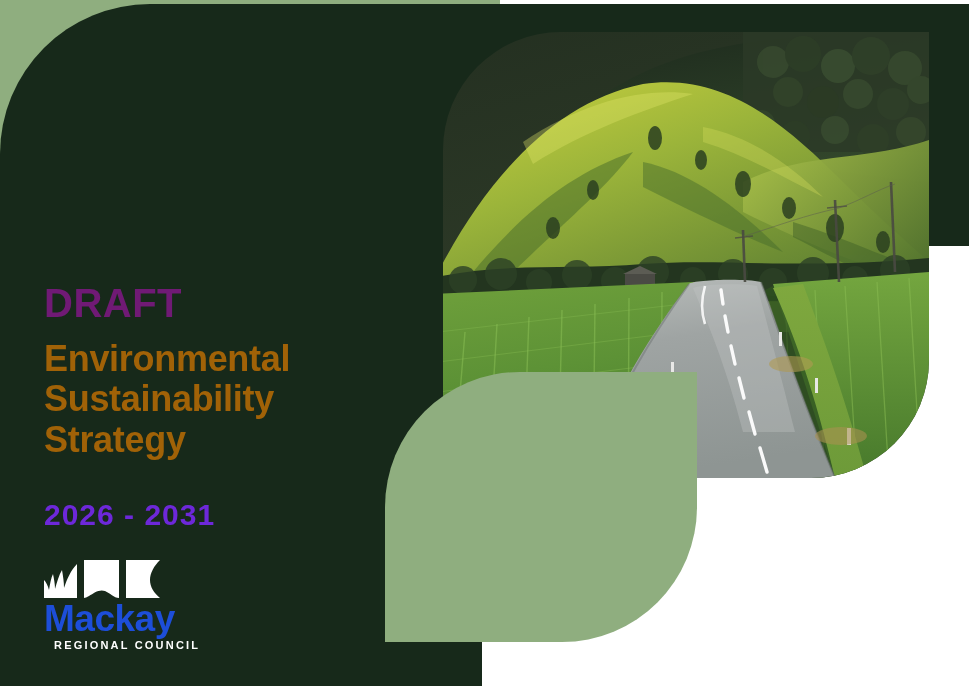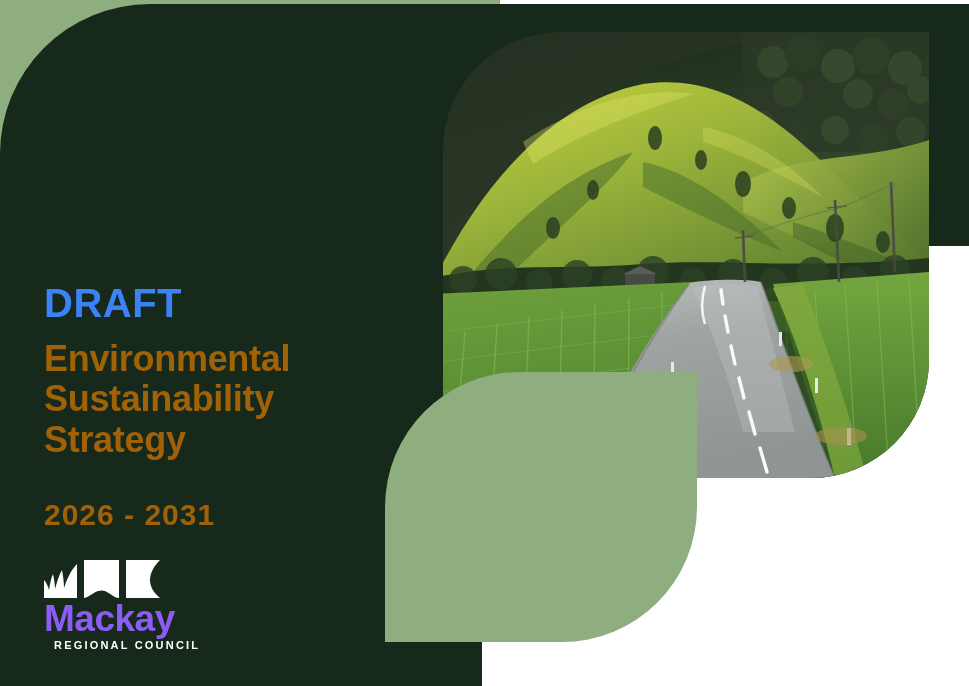--- a/index.html
+++ b/index.html
@@ -49,53 +49,53 @@
     border-top-left-radius:135px;
     border-bottom-right-radius:135px;
   }
 
   
   .textblock{
     position:absolute;
     left:44px; top:283px; width:380px;
   }
   .draft{
-    color:#3b82f6;
+    color:#701a75;
     font-size:40px;
     font-weight:bold;
     letter-spacing:0.5px;
     line-height:1.0;
     margin:0 0 16px 0;
   }
   .title{
     color:#a16207;
     font-size:36px;
     font-weight:bold;
     line-height:1.12;
     margin:0;
     letter-spacing:-0.3px;
   }
   .years{
-    color:#a16207;
+    color:#6d28d9;
     font-size:30px;
     font-weight:bold;
     letter-spacing:1px;
     margin:38px 0 0 0;
   }
 
   
   .logo{
     position:absolute;
     left:44px; top:560px;
     width:160px;
   }
   .logo-marks{display:block;width:116px;height:38px;}
   .logo-word{
     display:block;
-    color:#8b5cf6;
+    color:#1d4ed8;
     font-size:37px;
     font-weight:bold;
     line-height:1;
     margin-top:2px;
     letter-spacing:-0.5px;
   }
   .logo-sub{
     display:block;
     color:#ffffff;
     font-size:11px;

